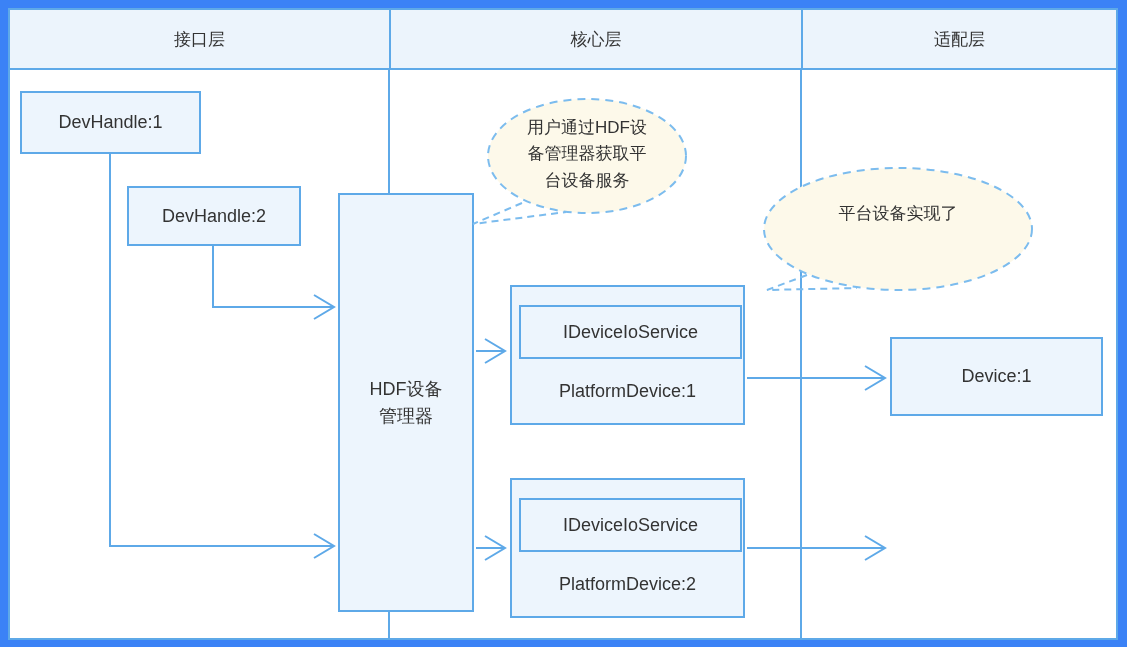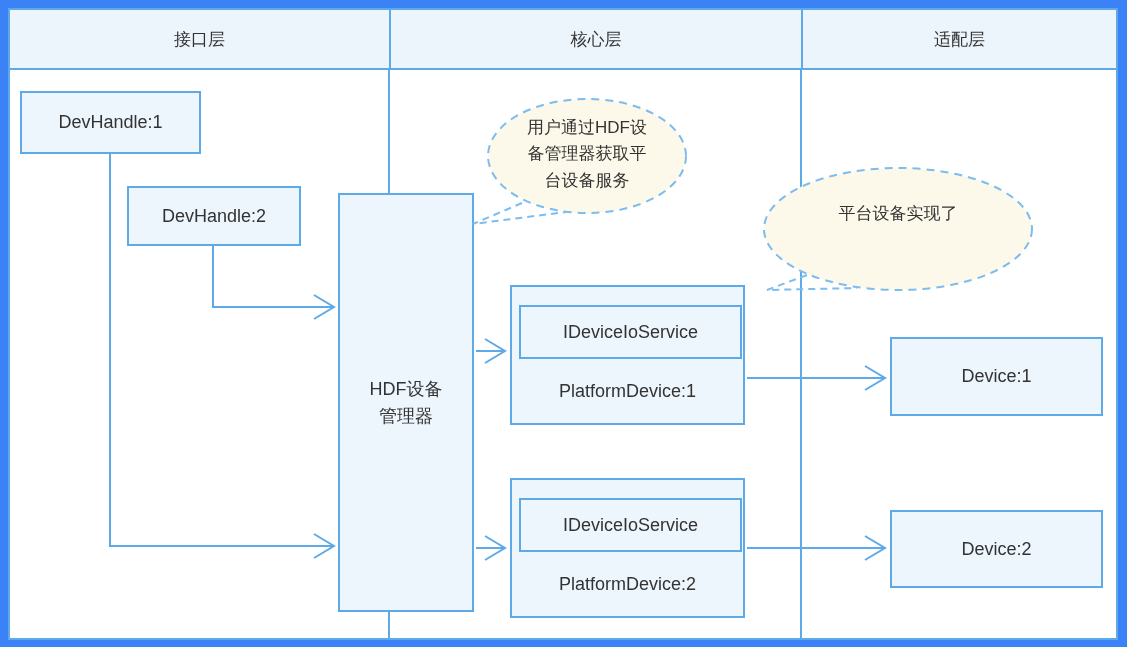--- a/index.html
+++ b/index.html
@@ -95,21 +95,20 @@
     <div class="iface">IDeviceIoService</div>
     <div class="pdlabel">PlatformDevice:1</div>
   </div>
 
   <div class="box b-platform b-pd2">
     <div class="iface">IDeviceIoService</div>
     <div class="pdlabel">PlatformDevice:2</div>
   </div>
 
   <div class="box b-dvc1">Device:1</div>
-  <div class="box b-dvc2">Device:2</div>
 
   <svg class="bubbles" width="1127" height="647" viewBox="0 0 1127 647">
     <ellipse class="bubble" cx="587" cy="156" rx="99" ry="57"></ellipse>
     <path class="bubble-tail" d="M522,203 L473,224 L566,212"></path>
     <ellipse class="bubble" cx="898" cy="229" rx="134" ry="61"></ellipse>
     <path class="bubble-tail" d="M807,275 L767,290 L857,288"></path>
   </svg>
 
   <div class="callout-text ct1">
     <div>用户通过HDF设</div>

